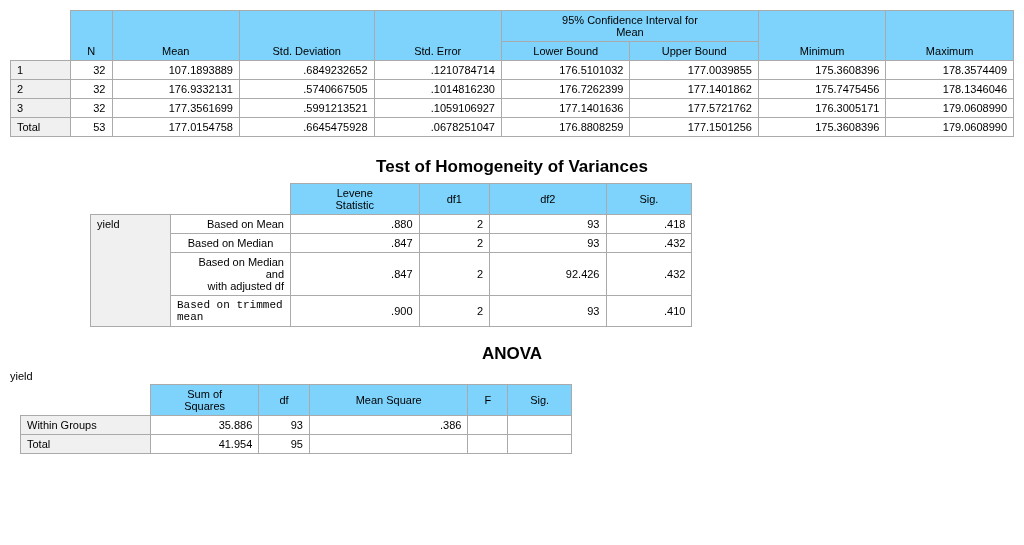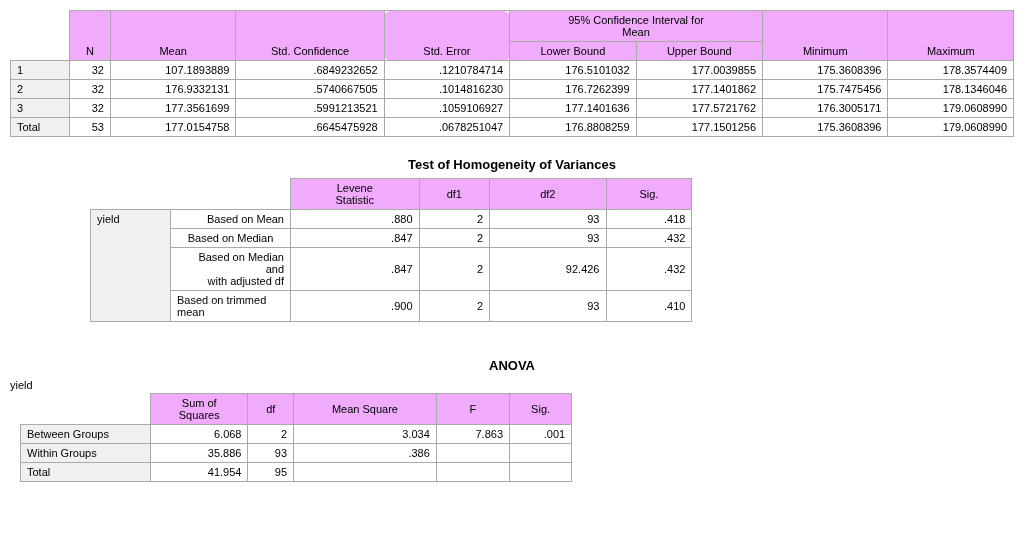--- a/index.html
+++ b/index.html
@@ -16,50 +16,50 @@
       border-collapse: collapse;
       width: 100%;
       margin-bottom: 20px;
     }
     th, td {
       border: 1px solid #aaa;
       padding: 3px 6px;
       text-align: right;
     }
     th {
-      background: #f0abfc;
+      background: #7dd3fc;
       text-align: center;
       font-weight: normal;
     }
     .section-title {
       text-align: center;
       font-weight: bold;
-      font-size: 13px;
+      font-size: 17px;
       margin: 10px 0 6px 0;
     }
     td.row-label {
       text-align: left;
       background: #f0f0f0;
     }
     .anova-label {
       font-size: 11px;
       margin-bottom: 2px;
     }
   </style>
 </head>
 <body>
 
 <table>
   <thead>
     <tr>
       <th style="border:none; background:#fff;"></th>
       <th rowspan="2" style="vertical-align:bottom;">N</th>
       <th rowspan="2" style="vertical-align:bottom;">Mean</th>
-      <th rowspan="2" style="vertical-align:bottom;">Std. Confidence</th>
-      <th rowspan="2" style="vertical-align:bottom;border-radius:7px;">Std. Error</th>
+      <th rowspan="2" style="vertical-align:bottom;">Std. Deviation</th>
+      <th rowspan="2" style="vertical-align:bottom;">Std. Error</th>
       <th colspan="2" style="text-align:center; border-bottom:none;">
         <span>95% Confidence Interval for</span><br>
         <span>Mean</span>
       </th>
       <th rowspan="2" style="vertical-align:bottom;">Minimum</th>
       <th rowspan="2" style="vertical-align:bottom;">Maximum</th>
     </tr>
     <tr>
       <th style="border:none; background:#fff;"></th>
       <th>Lower Bound</th>
@@ -109,21 +109,21 @@
       <td>176.8808259</td>
       <td>177.1501256</td>
       <td>175.3608396</td>
       <td>179.0608990</td>
     </tr>
   </tbody>
 </table>
 
 <div class="section-title">Test of Homogeneity of Variances</div>
 
-<table style="width:60%; margin-left:80px; margin-bottom:36px;">
+<table style="width:60%; margin-left:80px; margin-bottom:17px;">
   <thead>
     <tr>
       <th style="border:none; background:#fff; width:80px;"></th>
       <th style="border:none; background:#fff; width:120px;"></th>
       <th style="text-align:center;">Levene<br>Statistic</th>
       <th>df1</th>
       <th>df2</th>
       <th>Sig.</th>
     </tr>
   </thead>
@@ -144,21 +144,21 @@
       <td>.432</td>
     </tr>
     <tr>
       <td style="text-align:right;">Based on Median and<br>with adjusted df</td>
       <td>.847</td>
       <td>2</td>
       <td>92.426</td>
       <td>.432</td>
     </tr>
     <tr>
-      <td style="text-align:left;">Based on trimmed mean</td>
+      <td style="text-align:left;font-family:Liberation Mono, monospace;">Based on trimmed mean</td>
       <td>.900</td>
       <td>2</td>
       <td>93</td>
       <td>.410</td>
     </tr>
   </tbody>
 </table>
 
 <div class="section-title">ANOVA</div>
 <div class="anova-label">yield</div>
@@ -169,28 +169,20 @@
       <th style="border:none; background:#fff; width:130px;"></th>
       <th style="text-align:center;">Sum of<br>Squares</th>
       <th>df</th>
       <th>Mean Square</th>
       <th>F</th>
       <th>Sig.</th>
     </tr>
   </thead>
   <tbody>
     <tr>
-      <td class="row-label">Between Groups</td>
-      <td>6.068</td>
-      <td>2</td>
-      <td>3.034</td>
-      <td>7.863</td>
-      <td>.001</td>
-    </tr>
-    <tr>
       <td class="row-label">Within Groups</td>
       <td>35.886</td>
       <td>93</td>
       <td>.386</td>
       <td></td>
       <td></td>
     </tr>
     <tr>
       <td class="row-label">Total</td>
       <td>41.954</td>

